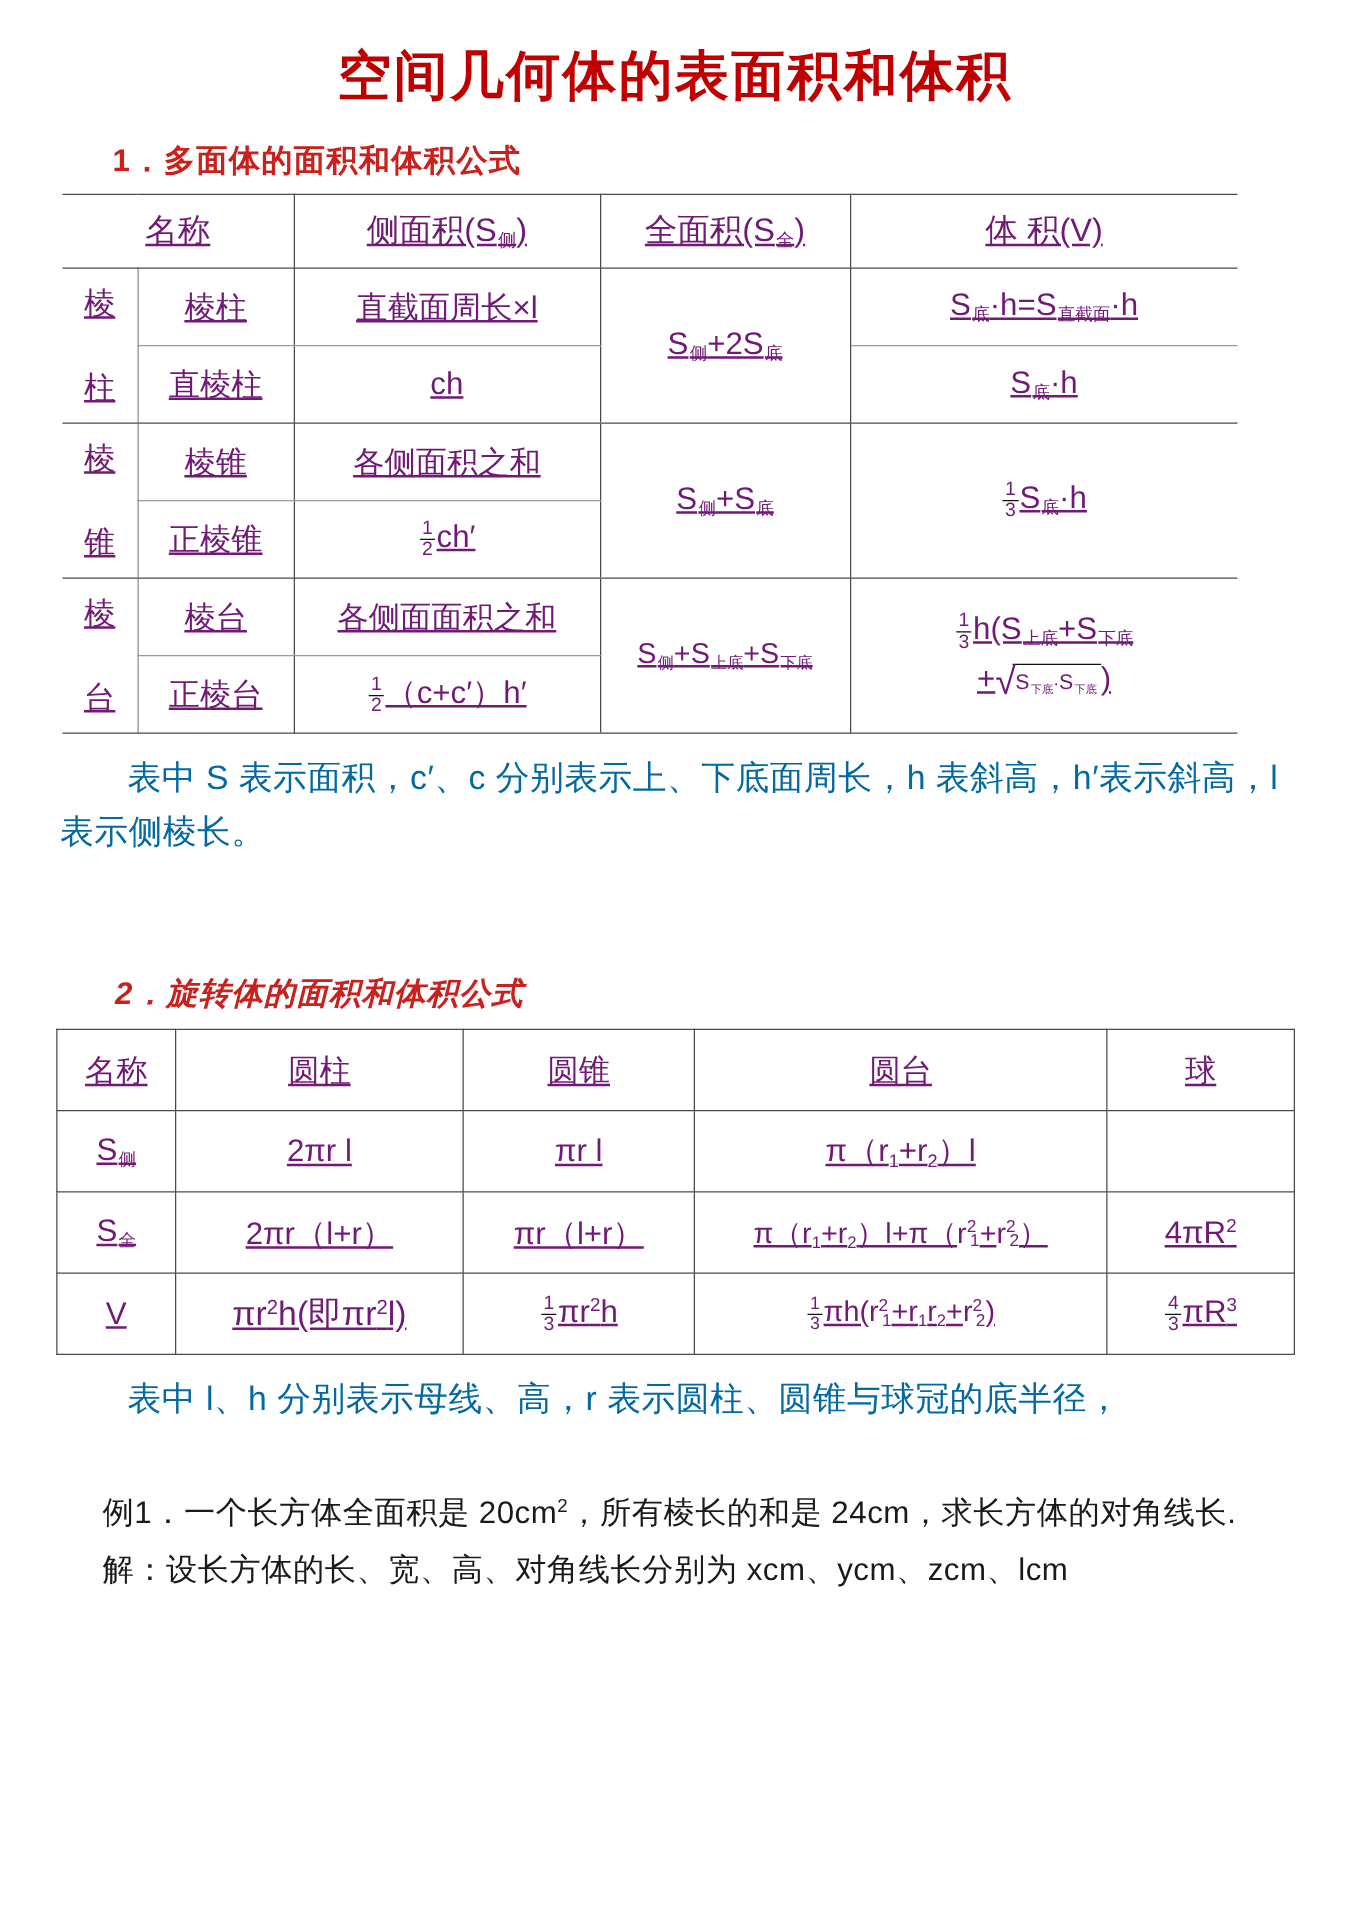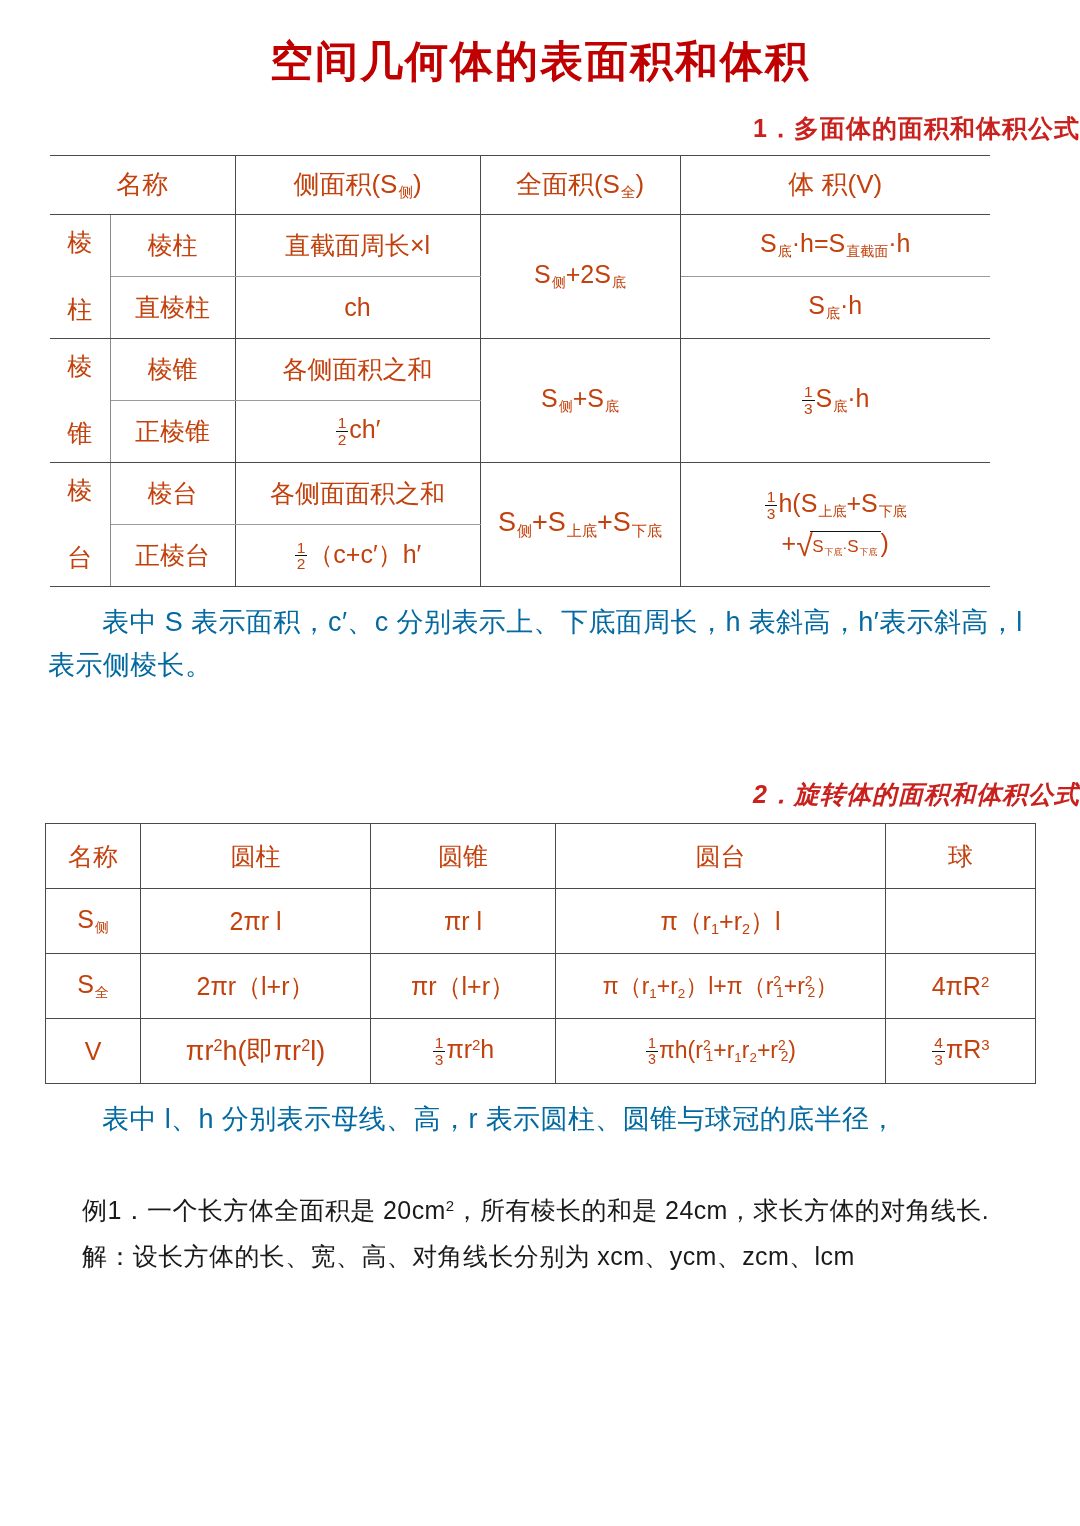--- a/index.html
+++ b/index.html
@@ -34,34 +34,34 @@
     line-height: 1.2;
   }
 
   
   .section-head {
     color: #c9211e;
     font-weight: bold;
     font-size: 25px;
     margin: 24px 0 10px 90px;
     letter-spacing: 1px;
-    text-align: right;
   }
   .section-head.s2 {
     margin-left: 92px;
     margin-top: 20px;
     margin-bottom: 12px;
     font-style: italic;
   }
 
   
   table {
     border-collapse: collapse;
     font-size: 25px;
-    color: #c2410c;
+    color: #701a75;
+    text-decoration: underline;
   }
 
   
   .tbl1 {
     width: 940px;
     margin: 0 0 0 50px;
     table-layout: fixed;
   }
   .tbl1 td, .tbl1 th {
     border-top: 1.6px solid #4a4a4a;
@@ -250,21 +250,21 @@
       </tr>
 
       <tr class="r">
         <td class="grp" rowspan="2">
           <div>棱</div>
           <div style="height:34px"></div>
           <div>台</div>
         </td>
         <td class="thin" style="border-top:1.6px solid #4a4a4a">棱台</td>
         <td class="thin" style="border-top:1.6px solid #4a4a4a">各侧面面积之和</td>
-        <td rowspan="2" style="font-size:27px">
+        <td rowspan="2" style="font-size:23px">
           <span>S</span><span class="sub">侧</span><span>+S</span><span class="sub">上底</span><span>+S</span><span class="sub">下底</span>
         </td>
         <td rowspan="2" class="nb-right">
           <div style="line-height:1.35;">
             <div>
               <span class="frac"><span class="num">1</span><span class="den">3</span></span><span>h(S</span><span class="sub">上底</span><span>+S</span><span class="sub">下底</span>
             </div>
             <div style="margin-top:6px;">
               <span>+</span><span class="sqrt"><span class="rad">√</span><span class="bar"><span style="font-size:0.85em">S</span><span class="sub" style="font-size:0.45em">下底</span><span style="font-size:0.7em">·</span><span style="font-size:0.85em">S</span><span class="sub" style="font-size:0.45em">下底</span></span></span><span>)</span>
             </div>

